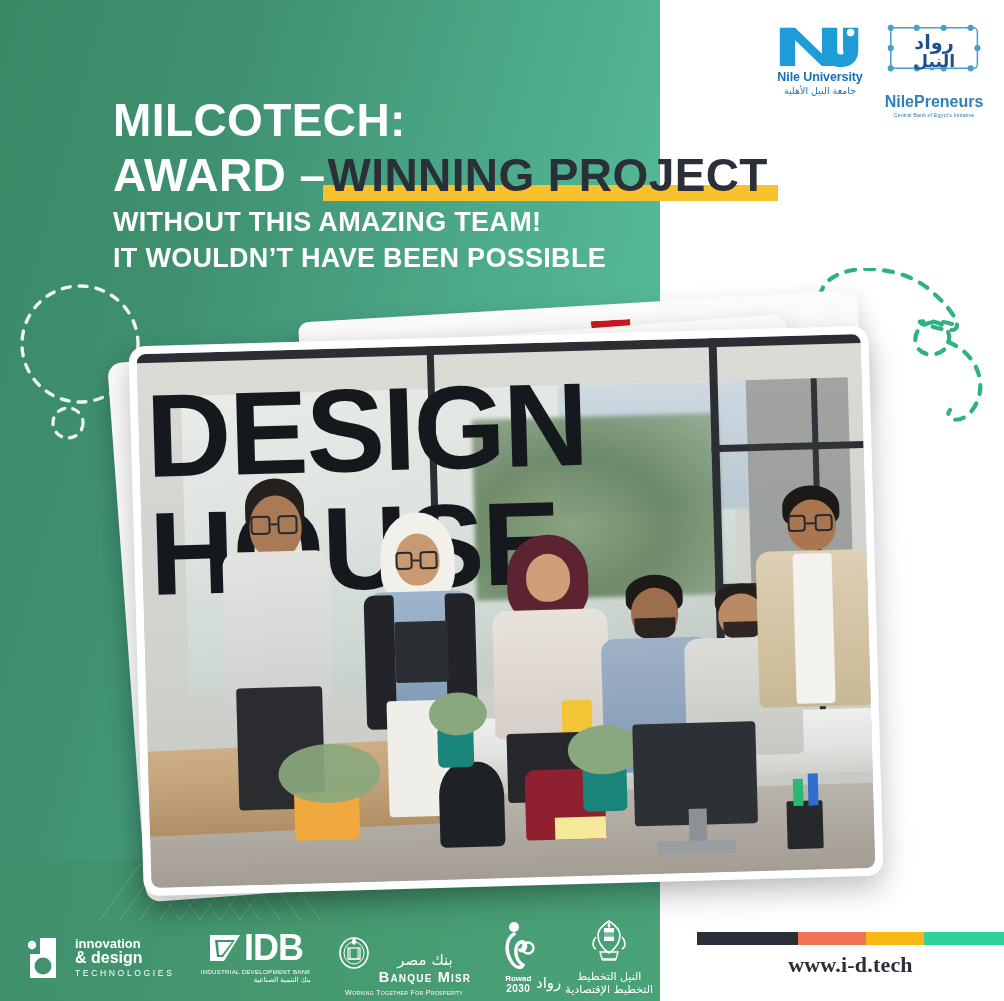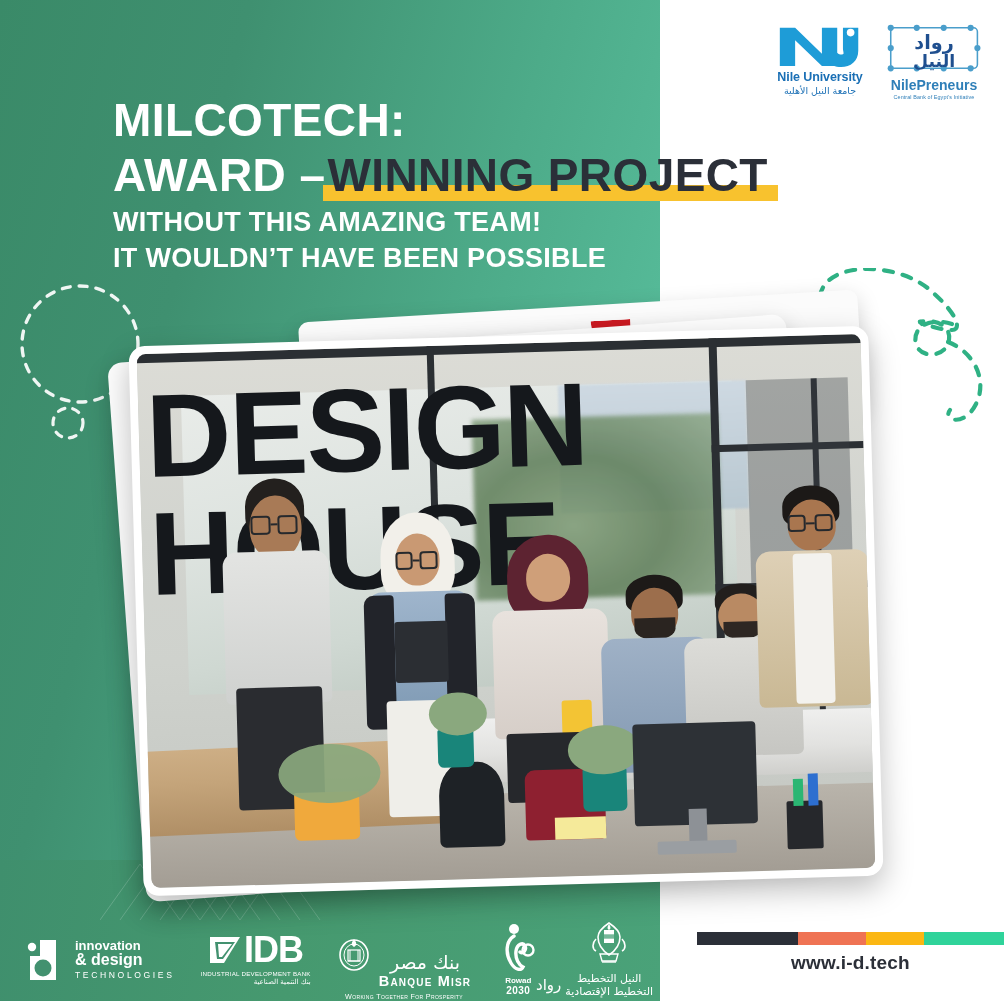--- a/index.html
+++ b/index.html
@@ -43,21 +43,21 @@
   .nu-name {
     font-size:12.5px; font-weight:bold; color:#1a6fb5; letter-spacing:-.1px;
     margin-top:2px; white-space:nowrap;
   }
   .nu-ar {
     font-size:9.5px; color:#1a6fb5; margin-top:1px; direction:rtl;
     font-family:"DejaVu Sans", sans-serif; white-space:nowrap;
   }
   .np-logo { width:104px; text-align:center; }
   .np-mark { height:52px; display:block; margin:0 auto; }
-  .np-name { font-size:14px; font-weight:bold; color:#2f7fb8; margin-top:1px; }
+  .np-name { font-size:16px; font-weight:bold; color:#2f7fb8; margin-top:17px; }
   .np-sub { font-size:5.4px; color:#2f7fb8; letter-spacing:.1px; margin-top:1px; white-space:nowrap; }
 
   
   .headline { position:absolute; left:113px; top:97px; width:760px; }
   .h-line {
     font-size:46px; font-weight:bold; color:#ffffff;
     letter-spacing:.4px; line-height:1.02; white-space:nowrap;
     font-family:"Liberation Sans", sans-serif;
   }
   .h-line2 { margin-top:8px; display:flex; align-items:flex-end; }
@@ -200,41 +200,42 @@
   .idt-l3 { font-size:8.6px; letter-spacing:2.6px; color:#fff; margin-top:2px; }
 
   .idb { text-align:right; }
   .idb-top { display:flex; align-items:center; gap:2px; justify-content:center; }
   .idb-word { font-size:36px; font-weight:bold; color:#fff; letter-spacing:-1px; line-height:.9; }
   .idb-sub { font-size:6.2px; letter-spacing:.25px; color:#fff; margin-top:3px; white-space:nowrap; }
   .idb-ar { font-size:7px; color:#fff; margin-top:1px; direction:rtl; font-family:"DejaVu Sans",sans-serif; }
 
   .misr { text-align:center; }
   .misr-top { display:flex; align-items:center; gap:8px; }
-  .misr-ar { font-size:19px; color:#fff; direction:rtl; font-family:"DejaVu Sans",sans-serif;margin-top:33px; }
+  .misr-ar { font-size:15px; color:#fff; direction:rtl; font-family:"DejaVu Sans",sans-serif;margin-top:33px; }
   .misr-en { font-size:14.5px; letter-spacing:1.2px; color:#fff; font-variant:small-caps; font-weight:bold; }
   .misr-sub { font-size:7.2px; letter-spacing:.35px; color:#fff; margin-top:3px; font-variant:small-caps; white-space:nowrap; }
 
   .rowad { text-align:center; position:relative; }
   .rowad-en { font-size:8px; font-weight:bold; color:#fff; line-height:1.05; }
   .rowad-yr { font-size:10px; font-weight:bold; color:#fff; letter-spacing:.4px; }
   .rowad-ar { position:absolute; right:-22px; bottom:2px; font-size:15px; color:#fff;
               direction:rtl; font-family:"DejaVu Sans",sans-serif; }
 
   .moped { text-align:center; }
   .moped-ar1 { font-size:11px; color:#fff; direction:rtl; font-family:"DejaVu Sans",sans-serif; margin-top:3px; }
   .moped-ar2 { font-size:11px; color:#fff; direction:rtl; font-family:"DejaVu Sans",sans-serif; }
 
   
   .bar-wrap { position:absolute; left:697px; top:932px; width:307px; height:13px; display:flex; }
   .bar-seg { height:100%; }
   .url {
     position:absolute; left:697px; top:952px; width:307px;
-    text-align:center; font-size:19px; font-weight:bold; color:#2b2f38;
+    text-align:center; font-size:22px; font-weight:bold; color:#2b2f38;
     letter-spacing:.2px;
+    font-family:Liberation Serif, serif;
   }
 </style>
 </head>
 <body>
 
 <div id="stage">
 
   <div class="bg-white"></div>
   <div class="bg-green-top"></div>
   <div class="bg-green-bottom">

